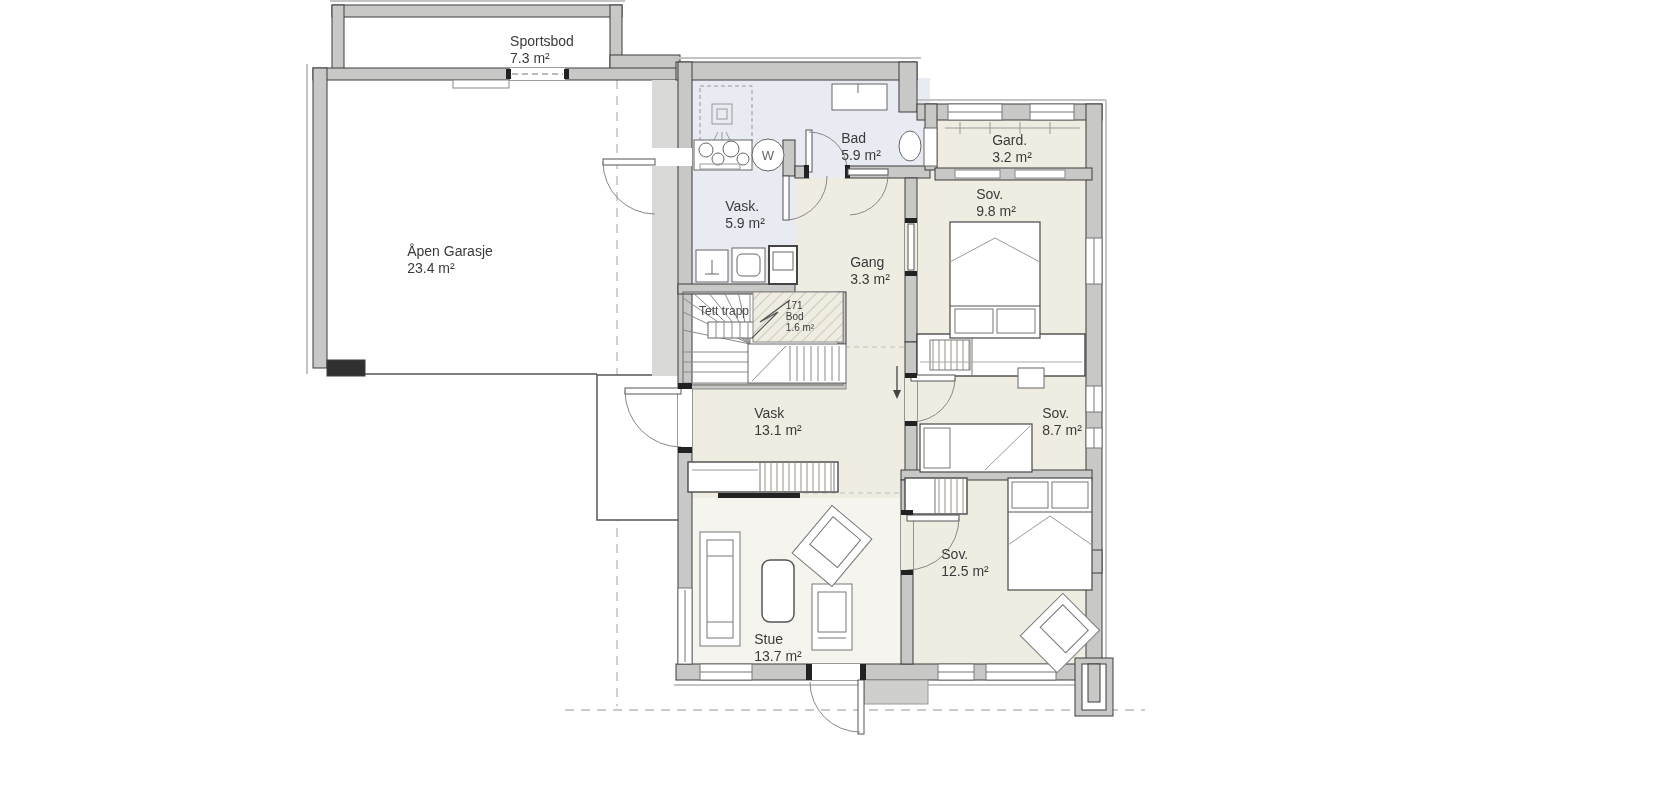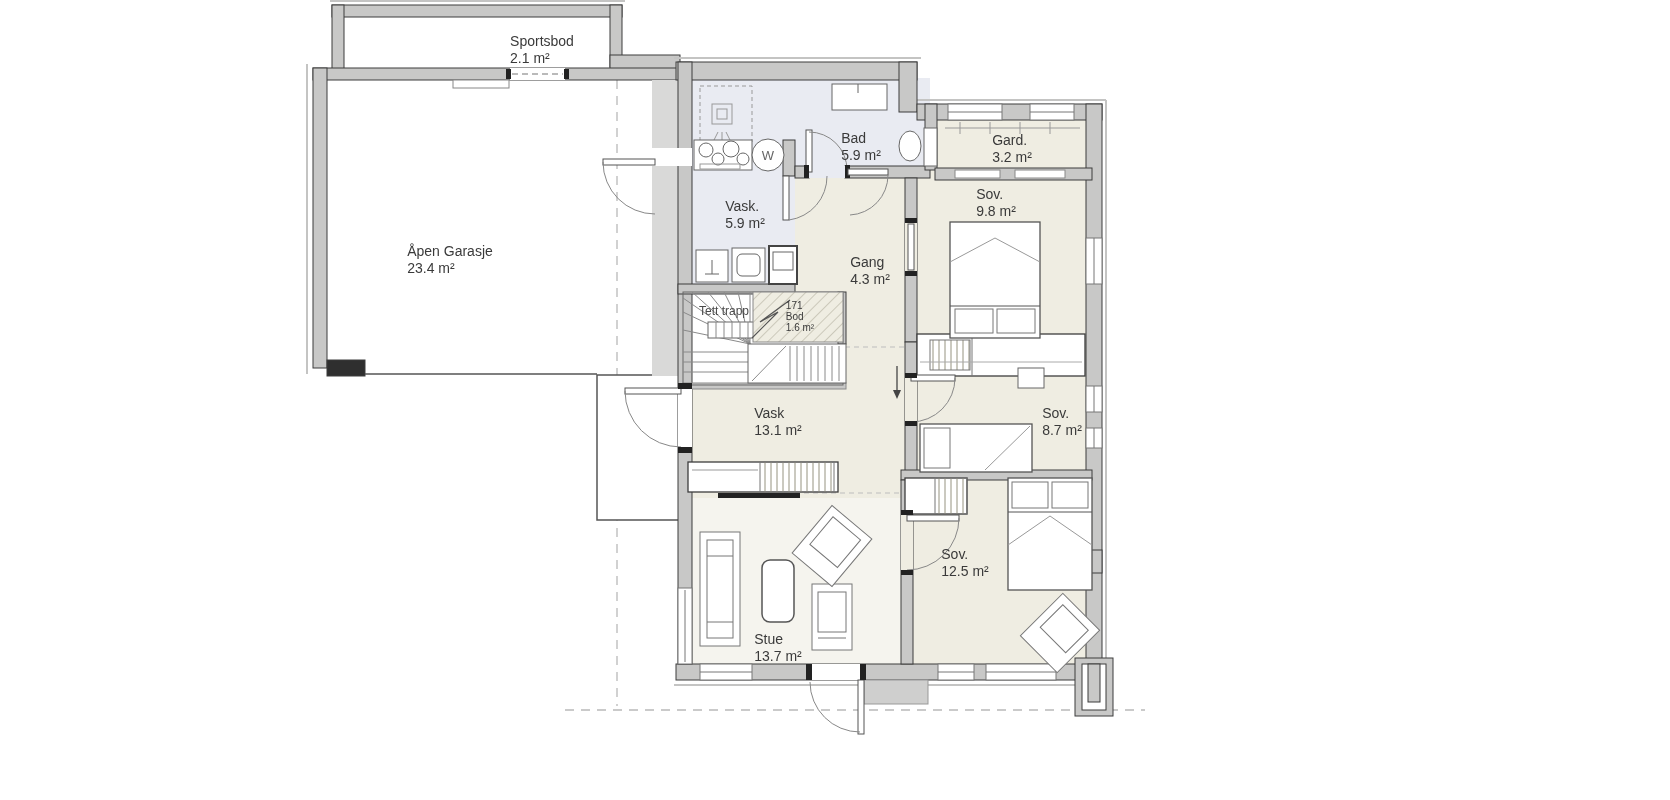--- a/index.html
+++ b/index.html
@@ -370,21 +370,21 @@
 
   <g>
     <rect x="1075" y="658" width="38" height="58" fill="#c8c8c7" stroke="#3d3d3d"></rect>
     <rect x="1082" y="664" width="24" height="46" fill="#ffffff" stroke="#3d3d3d"></rect>
     <rect x="1088" y="664" width="12" height="38" fill="#c8c8c7" stroke="#3d3d3d"></rect>
   </g>
 </svg>
 
 <div class="lbl" style="left:542px;top:50px">
   <span>Sportsbod</span>
-  <span>2.1 m²</span>
+  <span>7.3 m²</span>
 </div>
 <div class="lbl" style="left:450px;top:260px">
   <span>Åpen Garasje</span>
   <span>23.4 m²</span>
 </div>
 <div class="lbl" style="left:745px;top:215px">
   <span>Vask.</span>
   <span>5.9 m²</span>
 </div>
 <div class="lbl" style="left:861px;top:147px">
@@ -394,21 +394,21 @@
 <div class="lbl" style="left:1012px;top:149px">
   <span>Gard.</span>
   <span>3.2 m²</span>
 </div>
 <div class="lbl" style="left:996px;top:203px">
   <span>Sov.</span>
   <span>9.8 m²</span>
 </div>
 <div class="lbl" style="left:870px;top:271px">
   <span>Gang</span>
-  <span>4.3 m²</span>
+  <span>3.3 m²</span>
 </div>
 <div class="lbl lbl-bod" style="left:800px;top:317px">
   <span>171</span>
   <span>Bod</span>
   <span>1.6 m²</span>
 </div>
 <div class="lbl lbl-small" style="left:724px;top:311px">
   <span>Tett trapp</span>
 </div>
 <div class="lbl" style="left:778px;top:422px">

